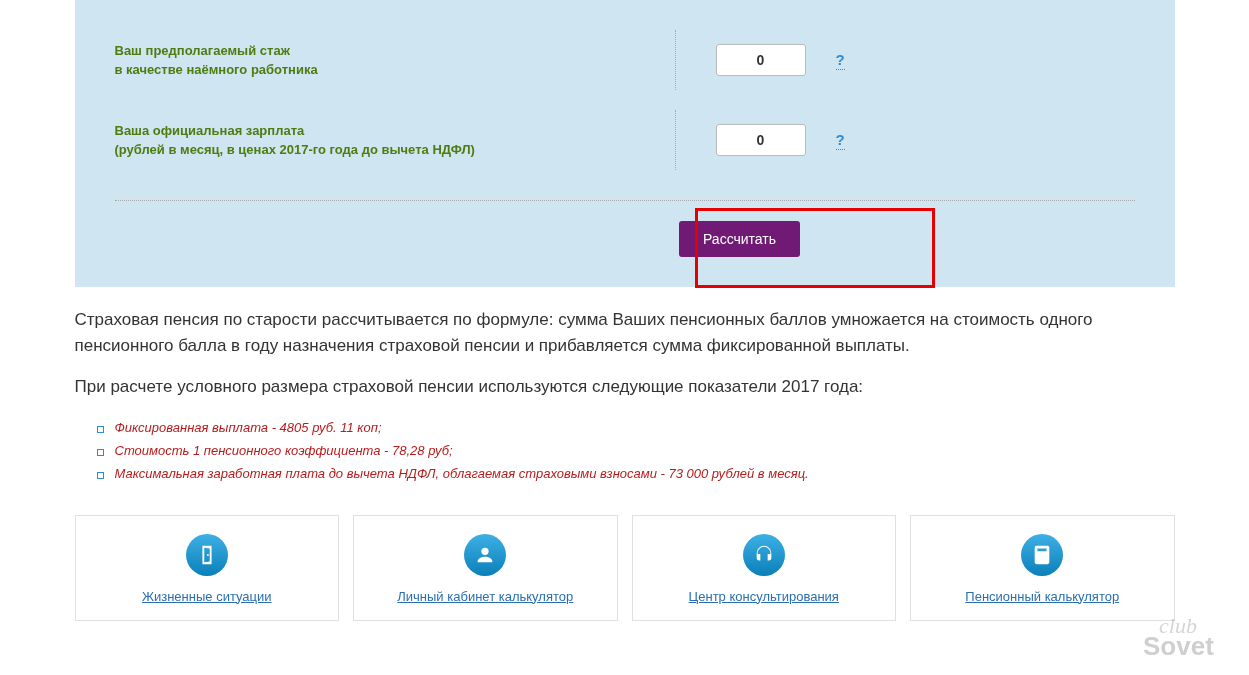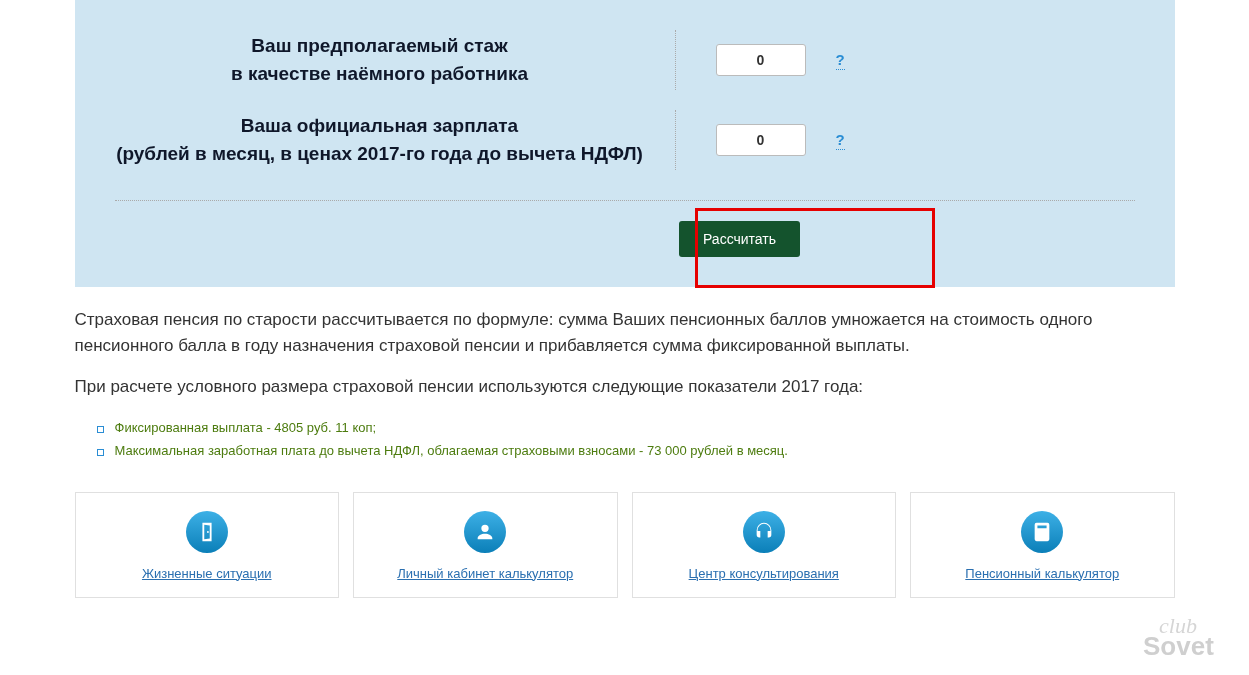--- a/index.html
+++ b/index.html
@@ -19,24 +19,24 @@
       padding: 10px 40px 30px;
       margin-bottom: 20px;
     }
     .form-row {
       display: flex;
       align-items: center;
       padding: 20px 0 0 0;
     }
     .form-label {
       flex: 0 0 560px;
-      text-align: center;
-      font-size: 19px;
+      text-align: left;
+      font-size: 13px;
       font-weight: bold;
-      color: #0f172a;
+      color: #4d7c0f;
       padding-right: 30px;
       line-height: 1.5;
     }
     .divider-v {
       flex: 0 0 0;
       height: 60px;
       border-left: 1px dotted #aaa;
       margin-right: 40px;
     }
     .input-wrap {
@@ -76,21 +76,21 @@
     .highlight-box {
       position: absolute;
       border: 3px solid #e60000;
       width: 240px;
       height: 80px;
       top: 7px;
       left: 580px;
       pointer-events: none;
     }
     .calc-btn {
-      background: #14532d;
+      background: #701a75;
       color: #fff;
       border: none;
       border-radius: 3px;
       padding: 10px 24px;
       font-size: 14px;
       cursor: pointer;
       margin-left: 230px;
     }
     .info-text {
       color: #333;
@@ -99,21 +99,22 @@
       margin: 16px 0;
     }
     .bullet-list {
       list-style: none;
       padding-left: 40px;
       margin: 10px 0 30px;
     }
     .bullet-list li {
       position: relative;
       padding: 4px 0;
-      color: #4d7c0f;
+      font-style: italic;
+      color: #b91c1c;
     }
     .bullet-list li::before {
       content: "";
       position: absolute;
       left: -18px;
       top: 10px;
       width: 5px;
       height: 5px;
       border: 1px solid #2a8dd4;
       background: #fff;
@@ -195,20 +196,21 @@
       <button class="calc-btn">Рассчитать</button>
     </div>
 
   </div>
 
   <p class="info-text">Страховая пенсия по старости рассчитывается по формуле: сумма Ваших пенсионных баллов умножается на стоимость одного пенсионного балла в году назначения страховой пенсии и прибавляется сумма фиксированной выплаты.</p>
   <p class="info-text">При расчете условного размера страховой пенсии используются следующие показатели 2017 года:</p>
 
   <ul class="bullet-list">
     <li>Фиксированная выплата - 4805 руб. 11 коп;</li>
+    <li>Стоимость 1 пенсионного коэффициента - 78,28 руб;</li>
     <li>Максимальная заработная плата до вычета НДФЛ, облагаемая страховыми взносами - 73 000 рублей в месяц.</li>
   </ul>
 
   <div class="services">
 
     <div class="service-card">
       <div class="service-icon">
         <svg viewBox="0 0 24 24">
             <path d="M7 2h10v20H7zM9 4v16l6-1V5z M13 11a1 1 0 100 2 1 1 0 000-2z"></path>
           </svg>

